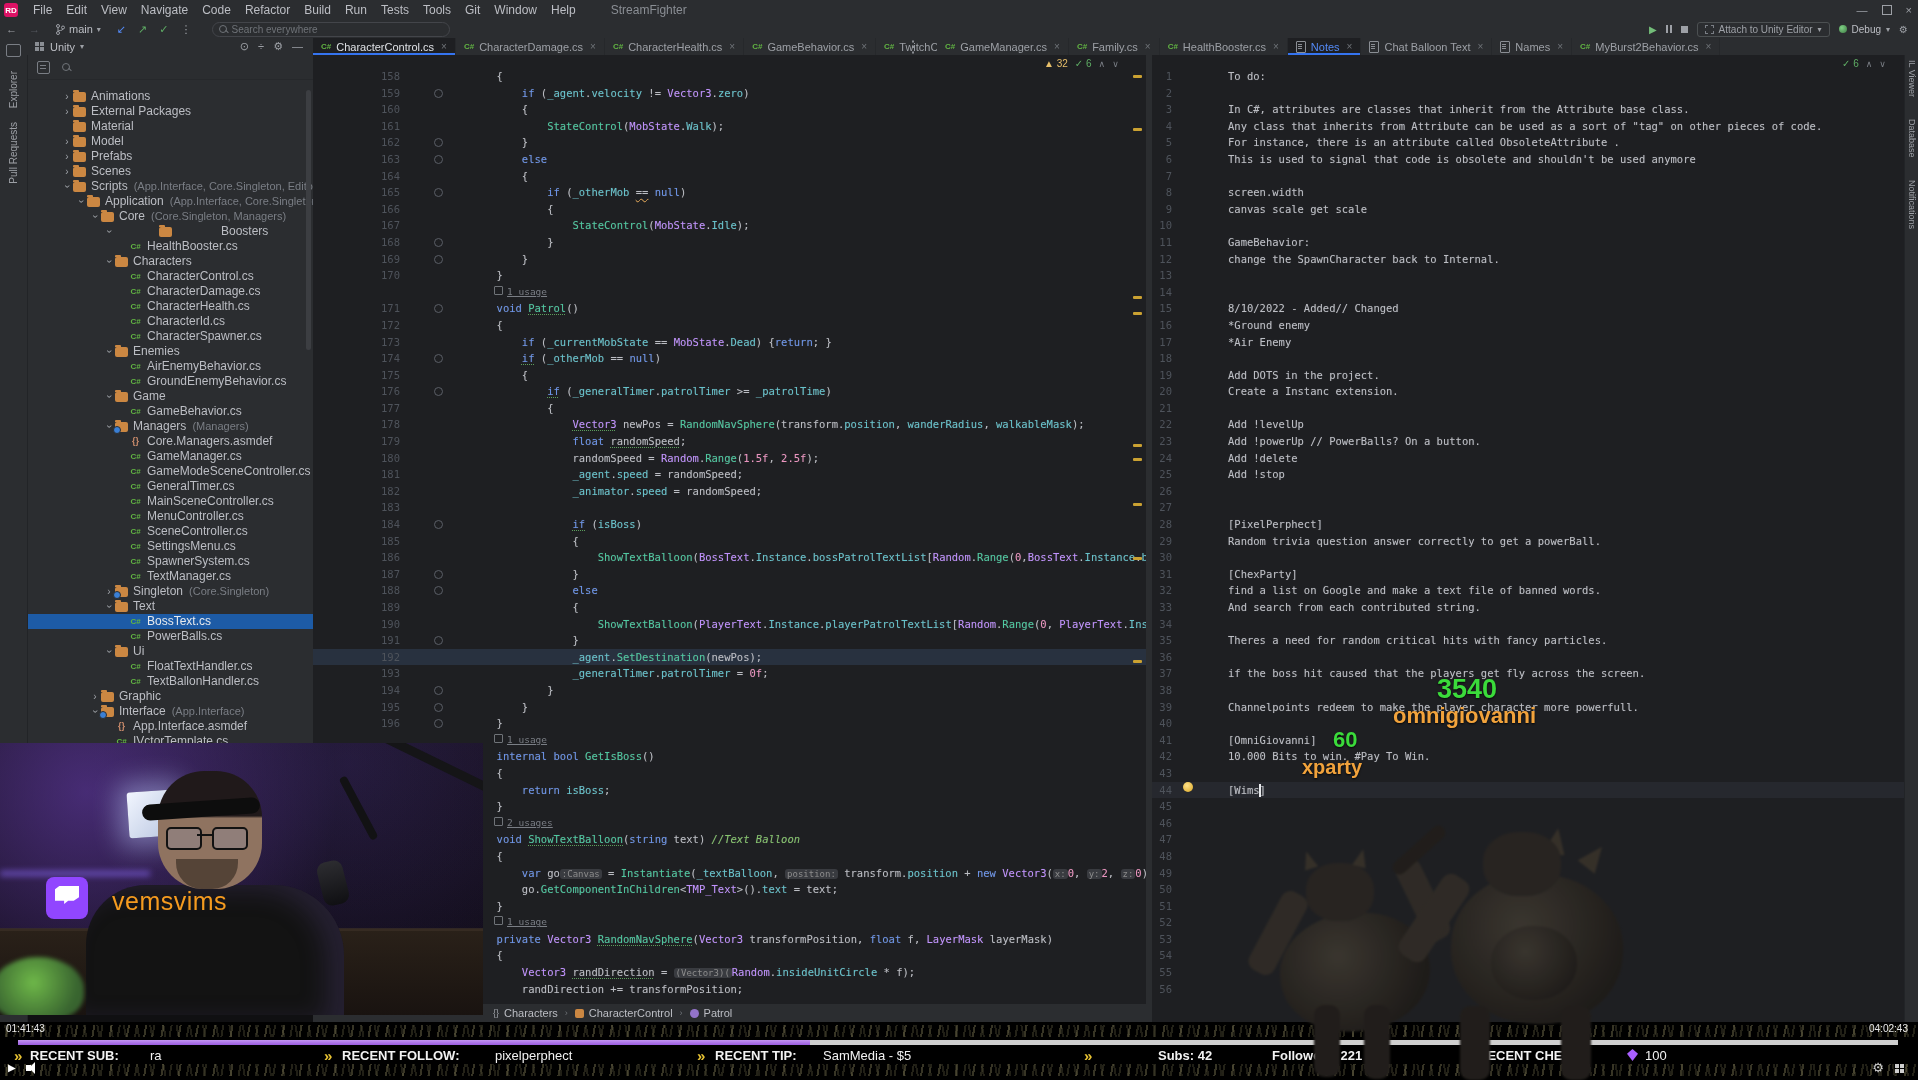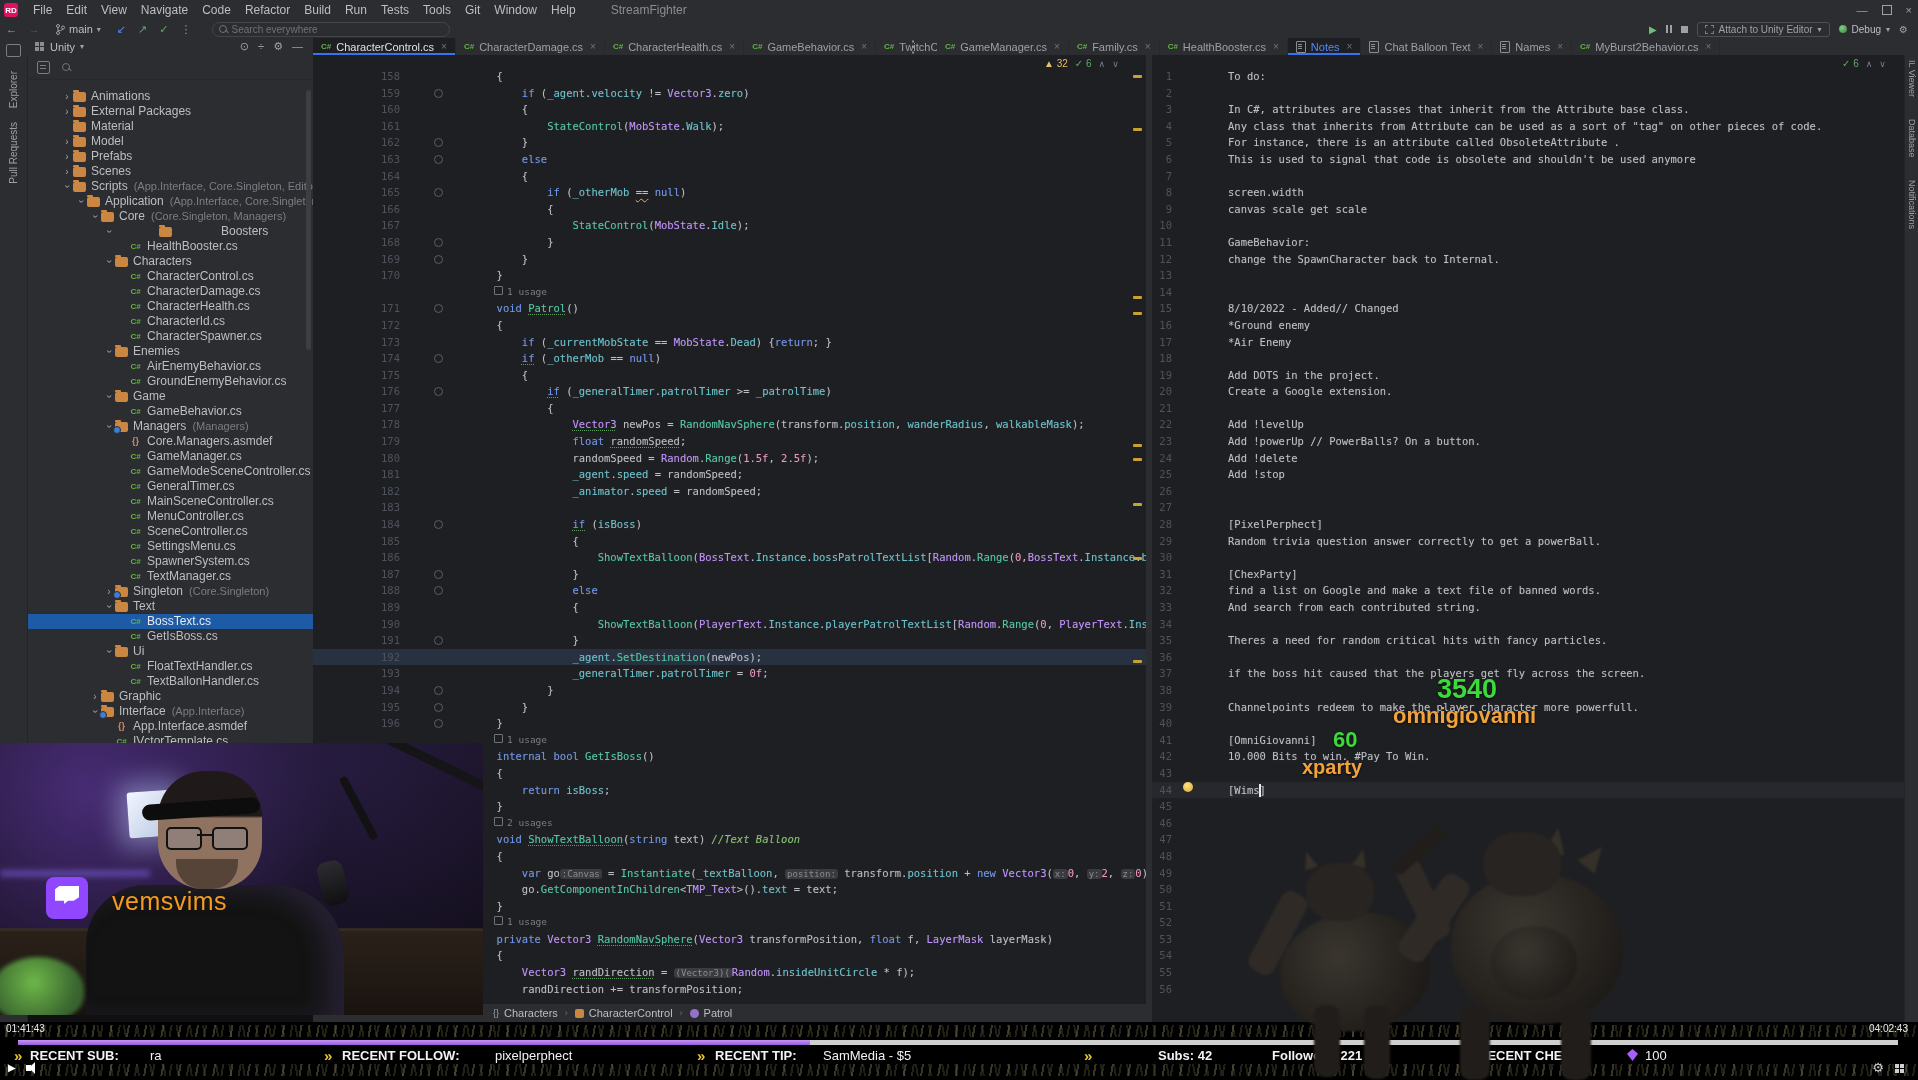--- a/index.html
+++ b/index.html
@@ -86,21 +86,21 @@
   .cl.cur{background:#26282e;}
   .ring{position:absolute;left:121px;top:4px;width:7px;height:7px;border:1px solid #5a5e66;border-radius:50%;}
   .tk{color:#bcbec4;text-shadow:0 0 1px rgba(188,190,196,.3);}
   .tk.k{color:#6c95eb;} .tk.m{color:#4ec9a0;} .tk.t{color:#c191ff;}
   .tk.p{color:#66c3cc;} .tk.n{color:#ed94c0;} .tk.c{color:#85c46c;font-style:italic;}
   .tk.i{color:#8c8c8c;background:#393b40;border-radius:3px;font-size:9px;padding:0 2px;text-shadow:none;}
   .tk.u{text-decoration:underline dotted #5c9e5c 1px;text-underline-offset:2px;}
   .tk.w{text-decoration:underline wavy #d89b4a 1px;text-underline-offset:2px;}
   .annrow pre{color:#7a7e85 !important;font-size:9.5px !important;text-shadow:none !important;}
   .annrow pre::before{content:"";display:inline-block;width:7px;height:7px;border:1px solid #6f7378;margin-right:4px;border-radius:1px;}
-  .annrow .tk{color:#7a7e85;text-shadow:none;}
+  .annrow .tk{color:#7a7e85;text-shadow:none;text-decoration:underline;}
   #insp-left{left:1040px;top:57px;display:flex;gap:7px;align-items:center;font-size:10px;z-index:2;background:#1e1f22;padding:1px 4px;}
   #insp-right{left:1838px;top:57px;display:flex;gap:7px;align-items:center;font-size:10px;z-index:2;background:#1e1f22;padding:1px 4px;}
   .warn{color:#e8bf6a;} .ok{color:#5fad65;} .updn{color:#7a7e85;font-size:9px;}
   .stripe-mark{position:absolute;width:9px;height:3px;background:#caa132;left:1133px;z-index:2;border-radius:1px;}
   #ncaret{left:1259px;top:784px;width:1.5px;height:13px;background:#e8eaed;z-index:2;}
   #bulb{left:1183px;top:782px;width:10px;height:10px;border-radius:50%;background:radial-gradient(circle at 40% 35%,#ffe28a,#d9a522);z-index:2;}
   
   #crumbs{left:313px;top:1004px;width:833px;height:18px;background:#2b2d30;display:flex;align-items:center;font-size:11px;padding-left:180px;box-sizing:border-box;gap:7px;z-index:2;}
   .crumb{display:flex;align-items:center;gap:5px;color:#bcbec4;}
   .crumb .ic-ns{color:#9da0a6;font-size:9px;}
@@ -513,21 +513,21 @@
         <span class="tlbl">Text</span>
       </div>
       <div class="trow sel" style="padding-left: 90px;">
         <span class="chev none">›</span>
         <span class="csf">C#</span>
         <span class="tlbl">BossText.cs</span>
       </div>
       <div class="trow" style="padding-left: 90px;">
         <span class="chev none">›</span>
         <span class="csf">C#</span>
-        <span class="tlbl">GetIsBoss.cs</span>
+        <span class="tlbl">PowerBalls.cs</span>
       </div>
       <div class="trow" style="padding-left: 76px;">
         <span class="chev open">›</span>
         <span class="fico"></span>
         <span class="tlbl">Ui</span>
       </div>
       <div class="trow" style="padding-left: 90px;">
         <span class="chev none">›</span>
         <span class="csf">C#</span>
         <span class="tlbl">FloatTextHandler.cs</span>
@@ -882,21 +882,21 @@
       <div class="cl">
         <span class="lnum">18</span>
         <pre class="ct"></pre>
       </div>
       <div class="cl">
         <span class="lnum">19</span>
         <pre class="ct">Add DOTS in the project.</pre>
       </div>
       <div class="cl">
         <span class="lnum">20</span>
-        <pre class="ct">Create a Google extension.</pre>
+        <pre class="ct">Create a Instanc extension.</pre>
       </div>
       <div class="cl">
         <span class="lnum">21</span>
         <pre class="ct"></pre>
       </div>
       <div class="cl">
         <span class="lnum">22</span>
         <pre class="ct">Add !levelUp</pre>
       </div>
       <div class="cl">

